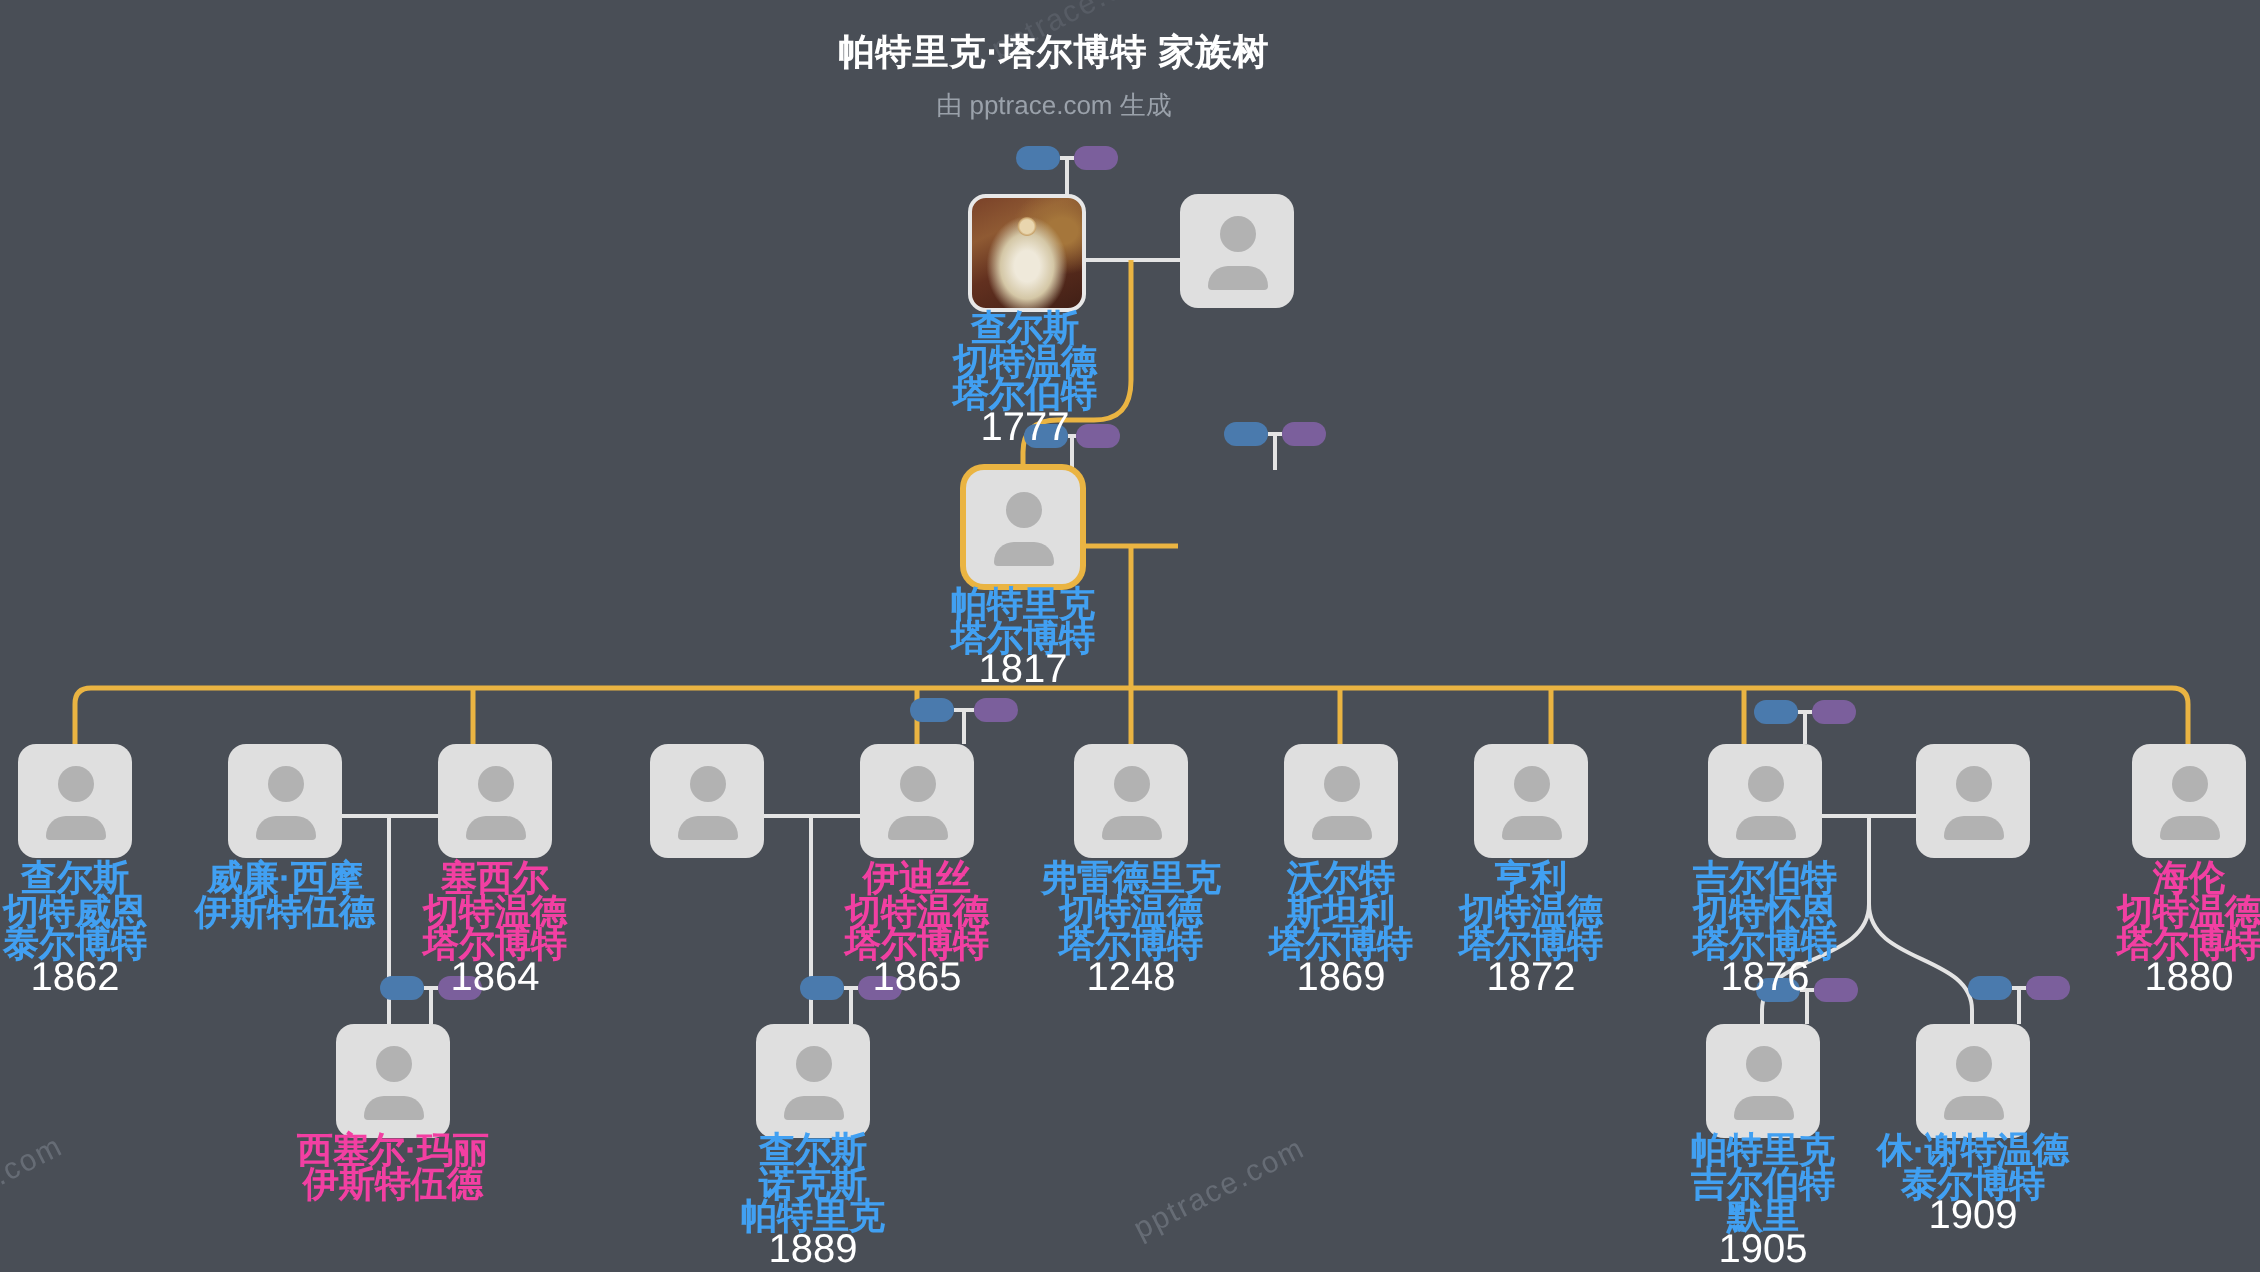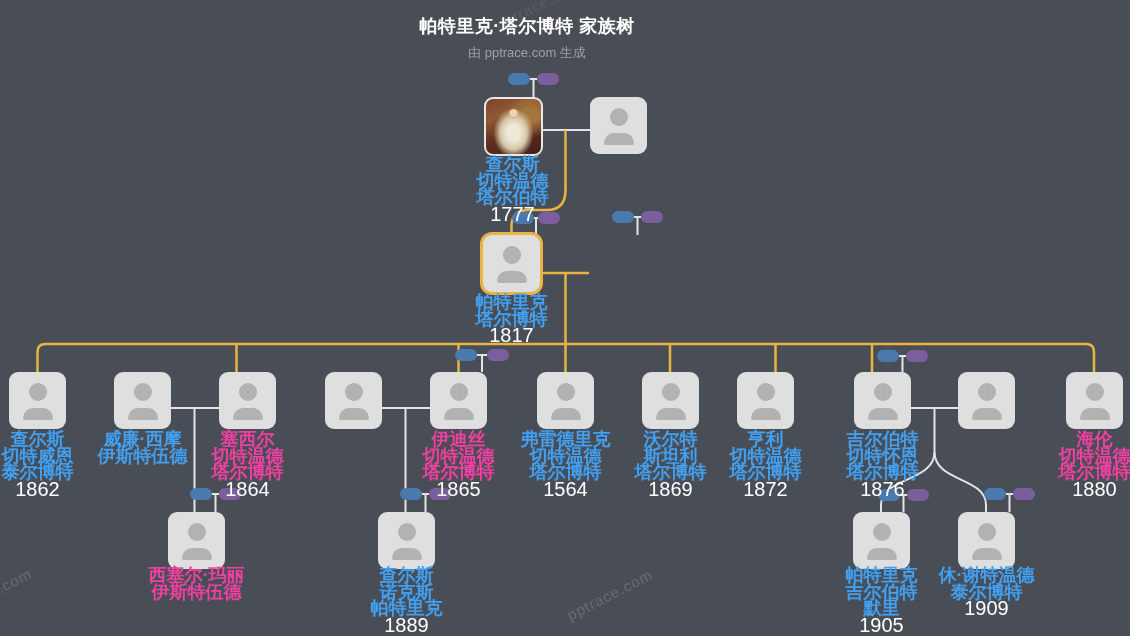--- a/index.html
+++ b/index.html
@@ -203,21 +203,21 @@
   </div>
   <div class="person" style="left:537px;top:372px">
     <div class="node">
         <span class="head"></span>
         <span class="body"></span>
       </div>
     <div class="label">
       <div class="nm male">弗雷德里克</div>
       <div class="nm male">切特温德</div>
       <div class="nm male">塔尔博特</div>
-      <div class="yr">1564</div>
+      <div class="yr">1248</div>
     </div>
   </div>
   <div class="person" style="left:642px;top:372px">
     <div class="node">
         <span class="head"></span>
         <span class="body"></span>
       </div>
     <div class="label">
       <div class="nm male">沃尔特</div>
       <div class="nm male">斯坦利</div>

